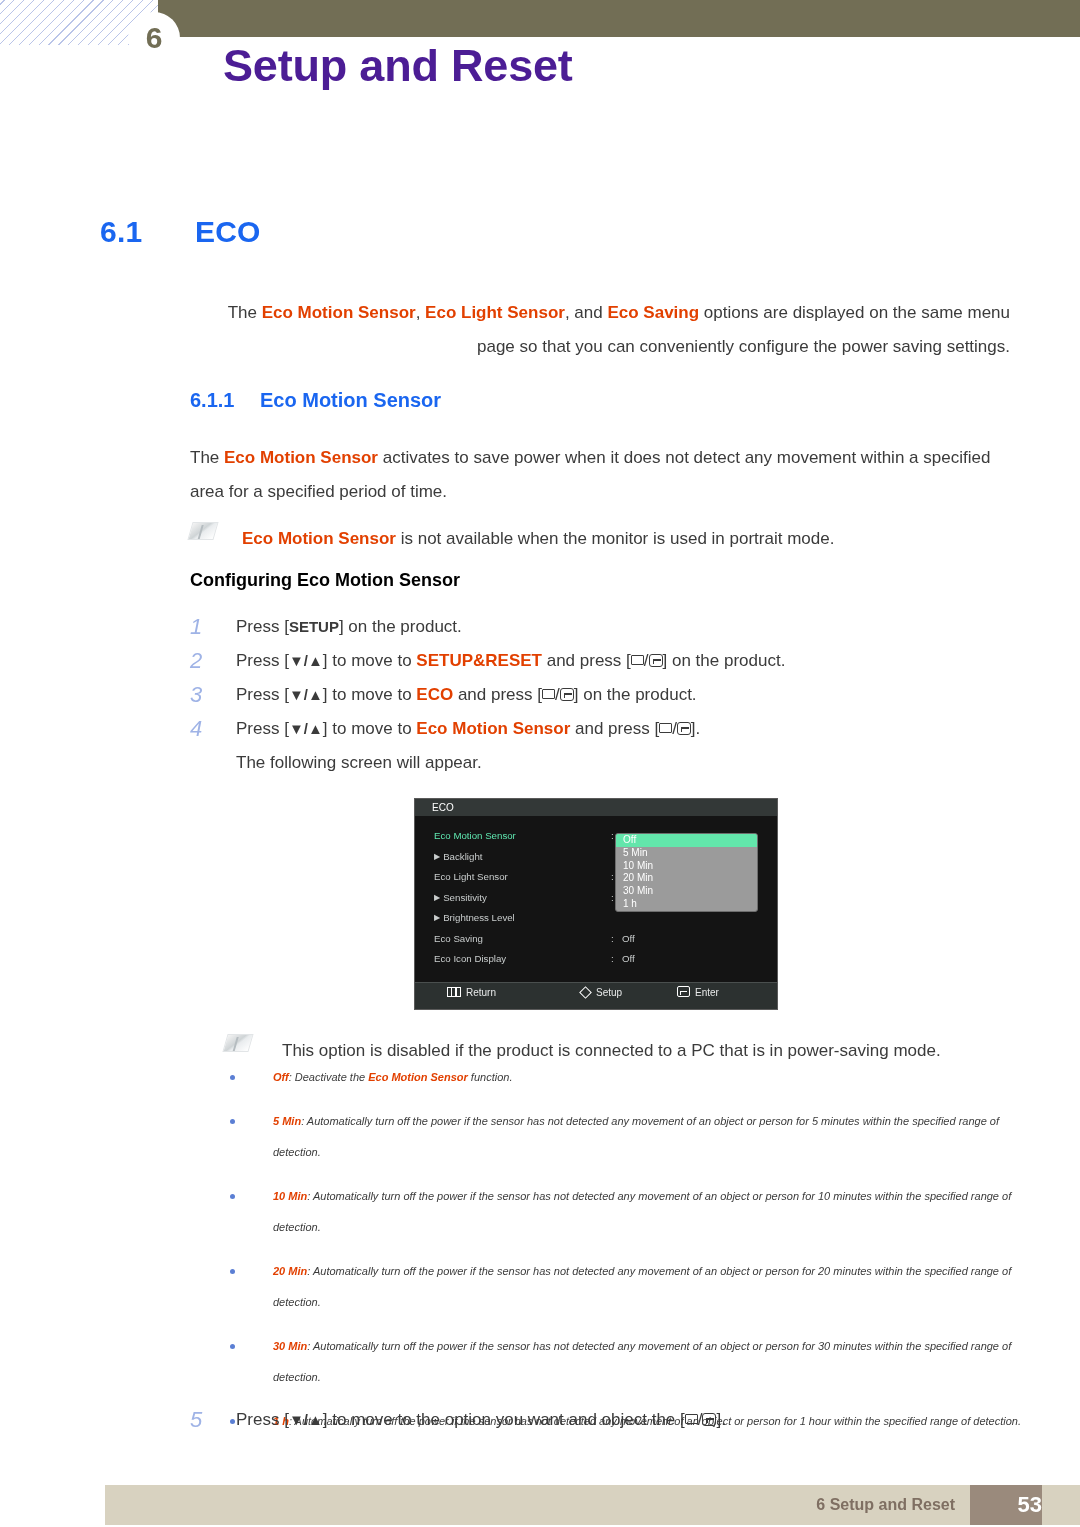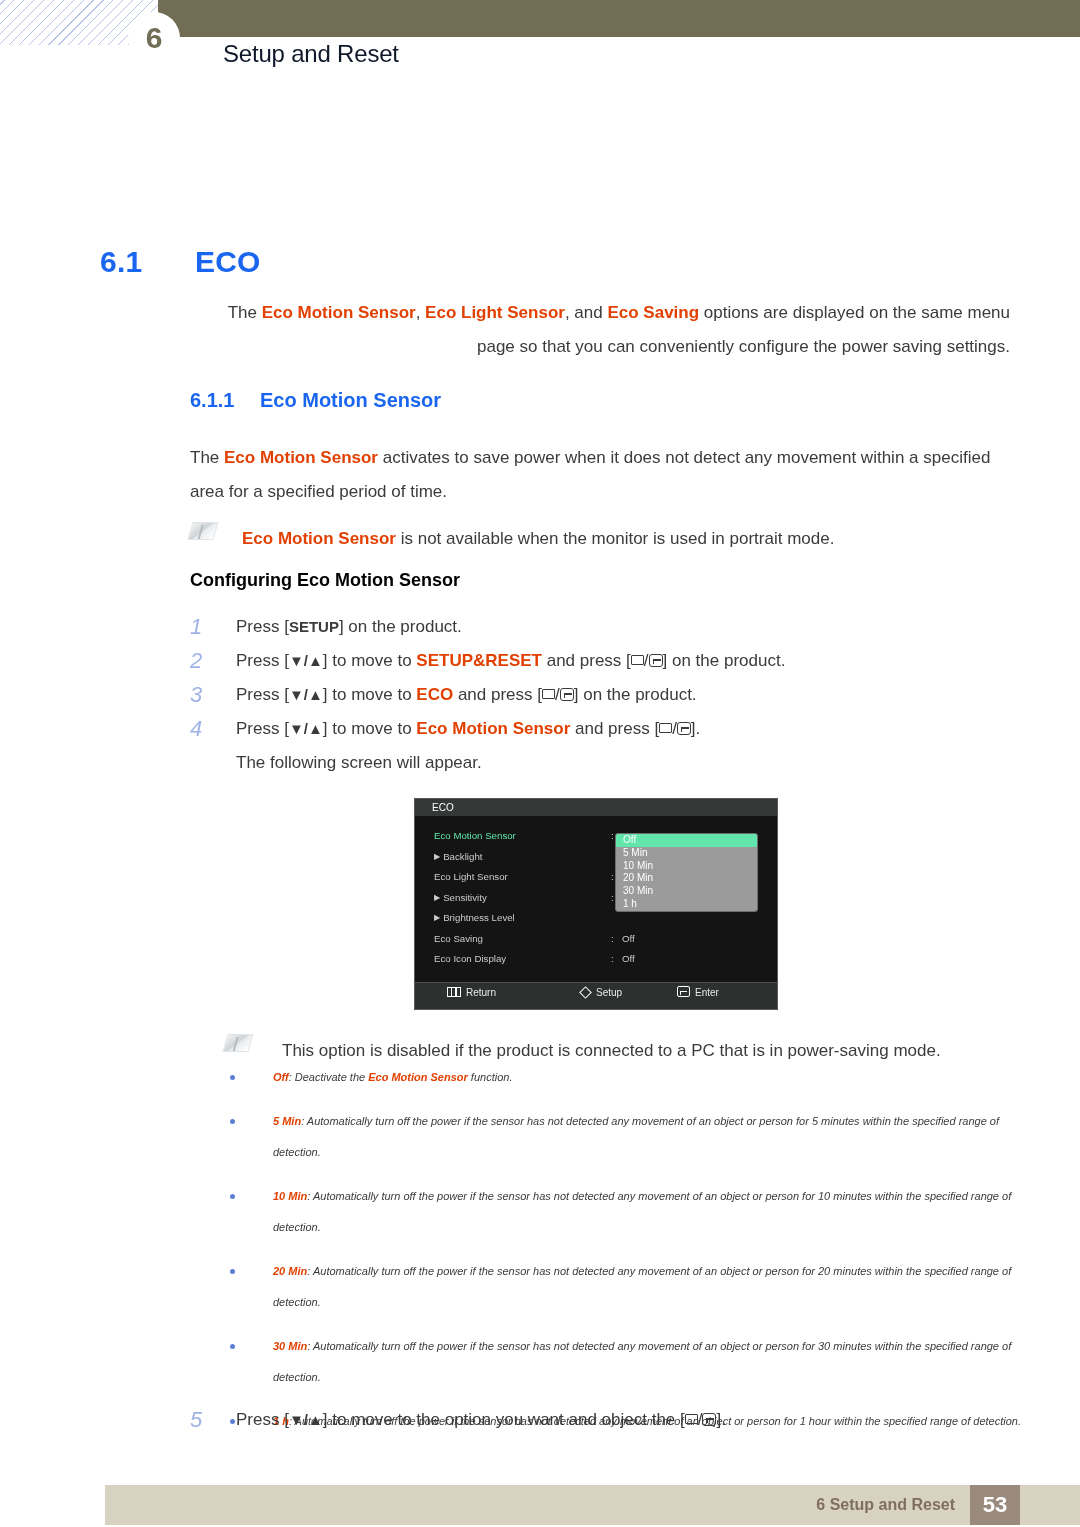--- a/index.html
+++ b/index.html
@@ -51,34 +51,34 @@
     line-height: 52px;
     text-align: center;
     font-size: 30px;
     font-weight: bold;
     color: #726e55;
     z-index: 4;
   }
   .header-title {
     position: absolute;
     left: 223px; top: 40px;
-    font-size: 24px;
-    font-weight: normal;
-    color: #0f172a;
+    font-size: 45px;
+    font-weight: bold;
+    color: #4c1d95;
     letter-spacing: -0.2px;
   }
   .h1 {
     position: absolute;
     left: 100px; top: 215px;
     font-size: 30px;
     font-weight: bold;
     color: #1a66f0;
     letter-spacing: 0.2px;
   }
-  .h1 .num { display: inline-block; width: 95px; margin-top: 30px; }
+  .h1 .num { display: inline-block; width: 95px; }
 
   .h2 {
     position: absolute;
     left: 190px; top: 389px;
     font-size: 20px;
     font-weight: bold;
     color: #1a66f0;
   }
   .h2 .num { display: inline-block; width: 70px; }
 
@@ -366,24 +366,24 @@
     right: 125px; top: 1485px;
     height: 40px;
     line-height: 40px;
     font-size: 16px;
     font-weight: bold;
     color: #7f6f62;
   }
   .footer-page {
     position: absolute;
     left: 970px; top: 1485px;
-    width: 50px; height: 40px;
+    width: 72px; height: 40px;
     background: #9a8a7c;
     line-height: 40px;
-    text-align: center;
+    text-align: right;
     font-size: 22px;
     font-weight: bold;
     color: #ffffff;
   }
 </style>
 </head>
 <body>
 
 <div class="page">
 

